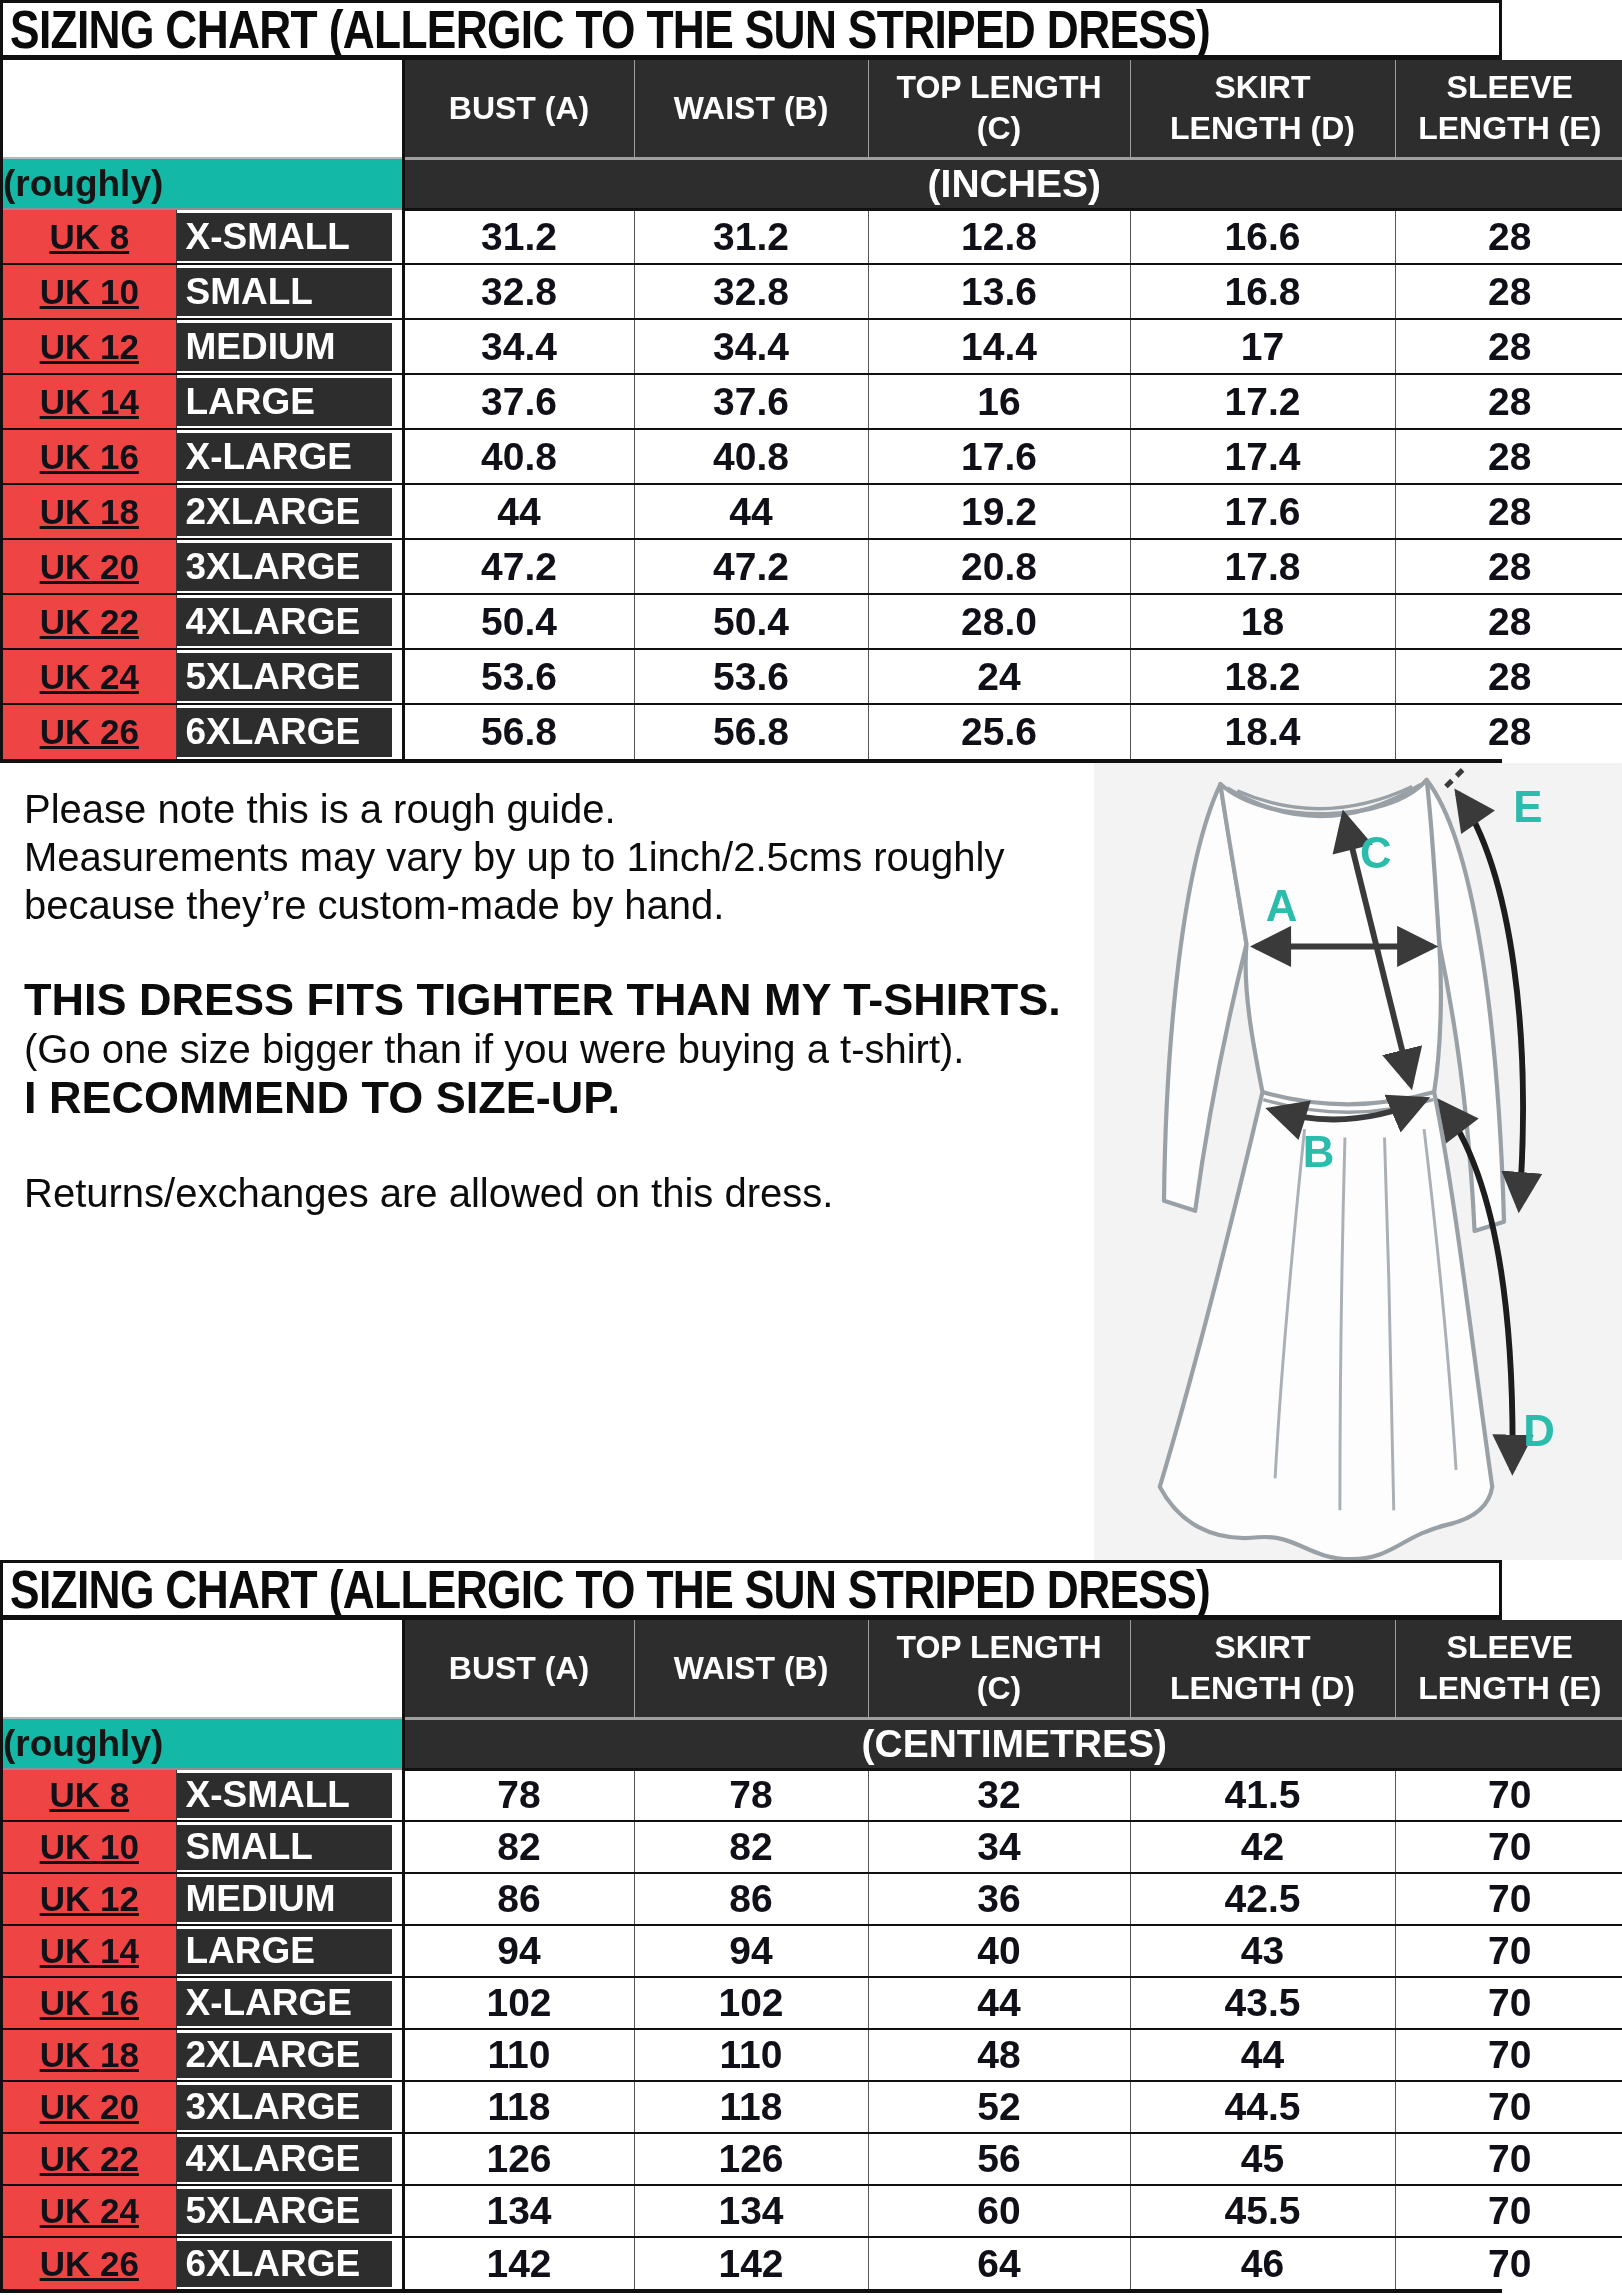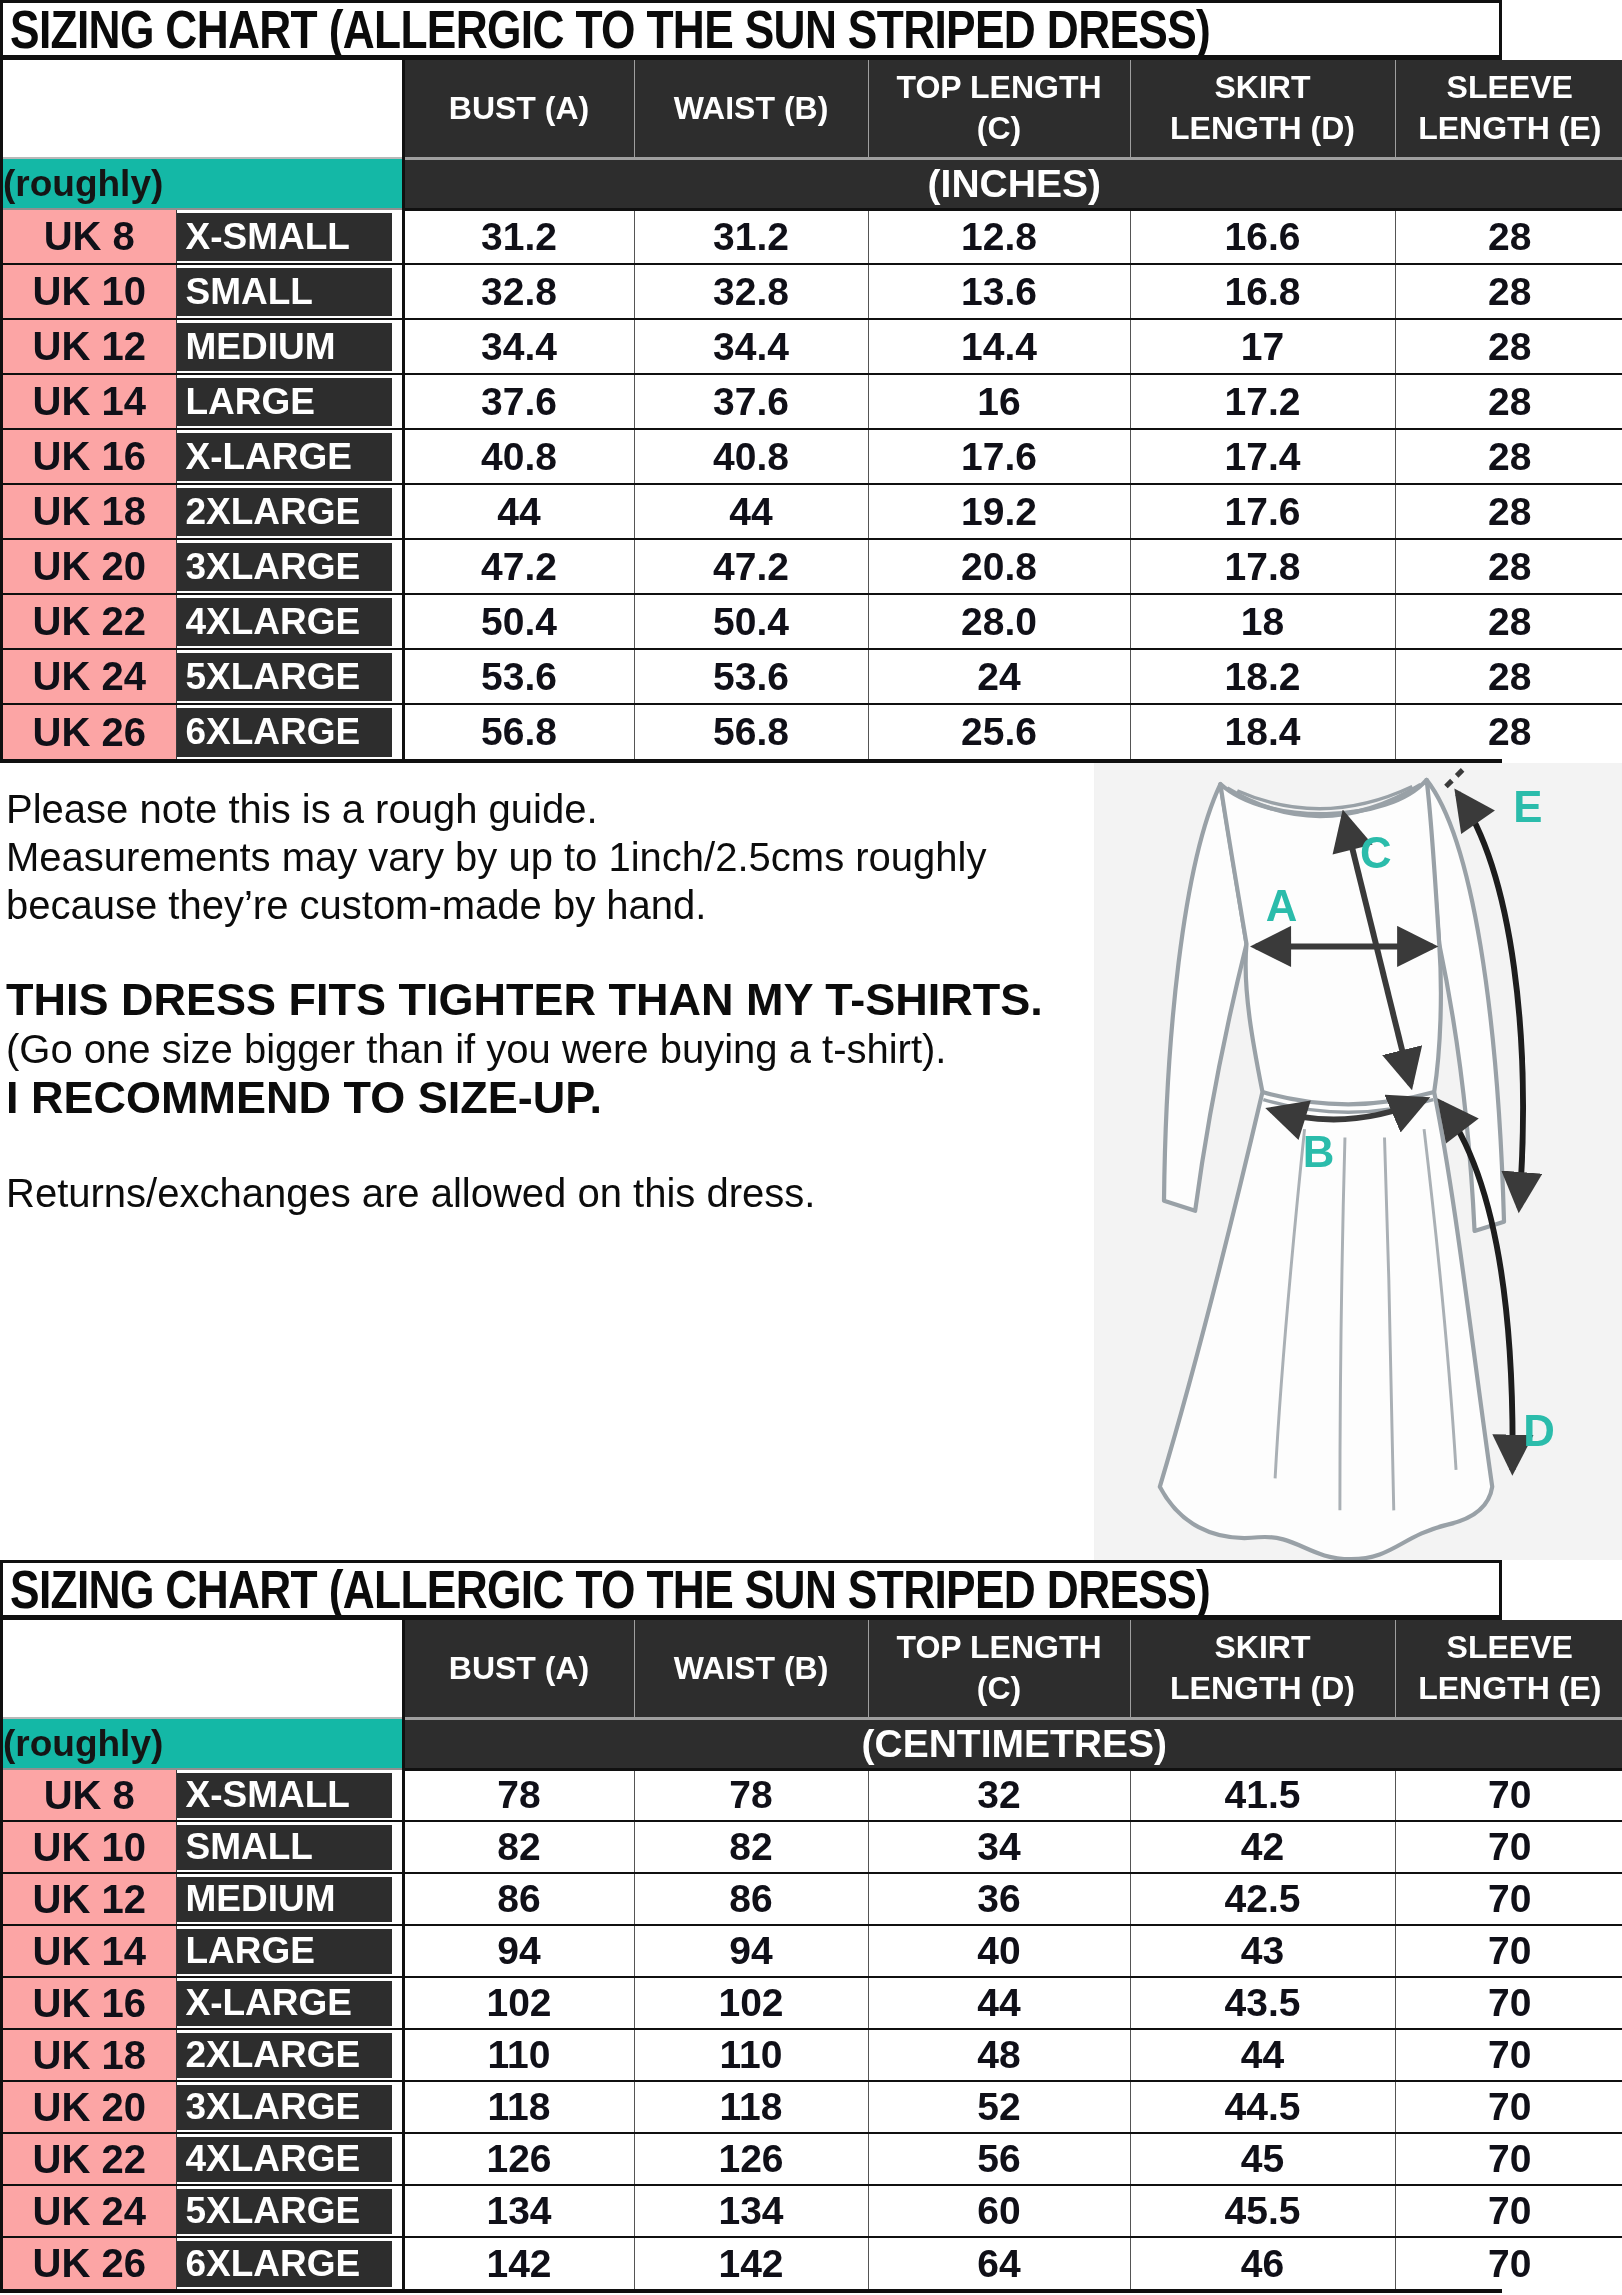--- a/index.html
+++ b/index.html
@@ -20,29 +20,29 @@
   th.col-h.first { border-left:none; }
 
   tr.unitrow { height:51px; }
   td.roughly { background:#14b8a6; font-size:37px; font-weight:700; text-align:left; padding-left:3.4px; border-bottom:2.5px solid #8f8f8f; border-right:3.4px solid #101010; color:#151515; }
   td.unit { background:#2d2d2d; color:#ffffff; font-size:39px; font-weight:700; text-align:center; border-bottom:3.4px solid #101010; }
 
   tr.data td { border-bottom:2.5px solid #101010; vertical-align:middle; }
   tr.data:last-child td { border-bottom:none; }
   .t1 tr.data { height:55px; }
   .t2 tr.data { height:52px; }
-  td.uk { font-size:40px; font-weight:700; text-align:center; color:#101018; border-right:1.7px solid #3a3a3a; background:#fca5a5; }
+  td.uk { font-size:35px; font-weight:700; text-align:center; color:#101018; border-right:1.7px solid #3a3a3a; background:#ef4444;text-decoration:underline; }
   td.size { position:relative; background:#fff; border-right:3.4px solid #101010; }
   .size-chip { position:absolute; left:0; top:2.5px; bottom:2.5px; right:10px; background:#2d2d2d; color:#fff; font-size:37px; font-weight:700; display:flex; align-items:center; padding-left:9px; letter-spacing:0px; }
   td.val { font-size:39px; font-weight:700; text-align:center; color:#101018; border-right:1.7px solid #555; background:#fff; }
   td.val.last { border-right:none; }
 
   
   .middle { position:relative; width:1622px; height:797px; background:#fff; }
-  .notes { position:absolute; left:6px; top:22px; white-space:nowrap; }
+  .notes { position:absolute; left:24px; top:22px; white-space:nowrap; }
   .notes .line { font-size:40px; line-height:48px; color:#0c0c0c; }
   .notes .line.big { font-size:45px; line-height:50px; font-weight:700; }
   .notes .gap { height:46px; }
 
   .diagram { position:absolute; left:1094px; top:0; width:528px; height:797px; background:#f3f3f3; }
   .diagram svg { display:block; }
 
   .teal-label { fill:#2bbcab; font-family:"Liberation Sans", sans-serif; font-size:52px; font-weight:700; }
 </style>
 </head>

